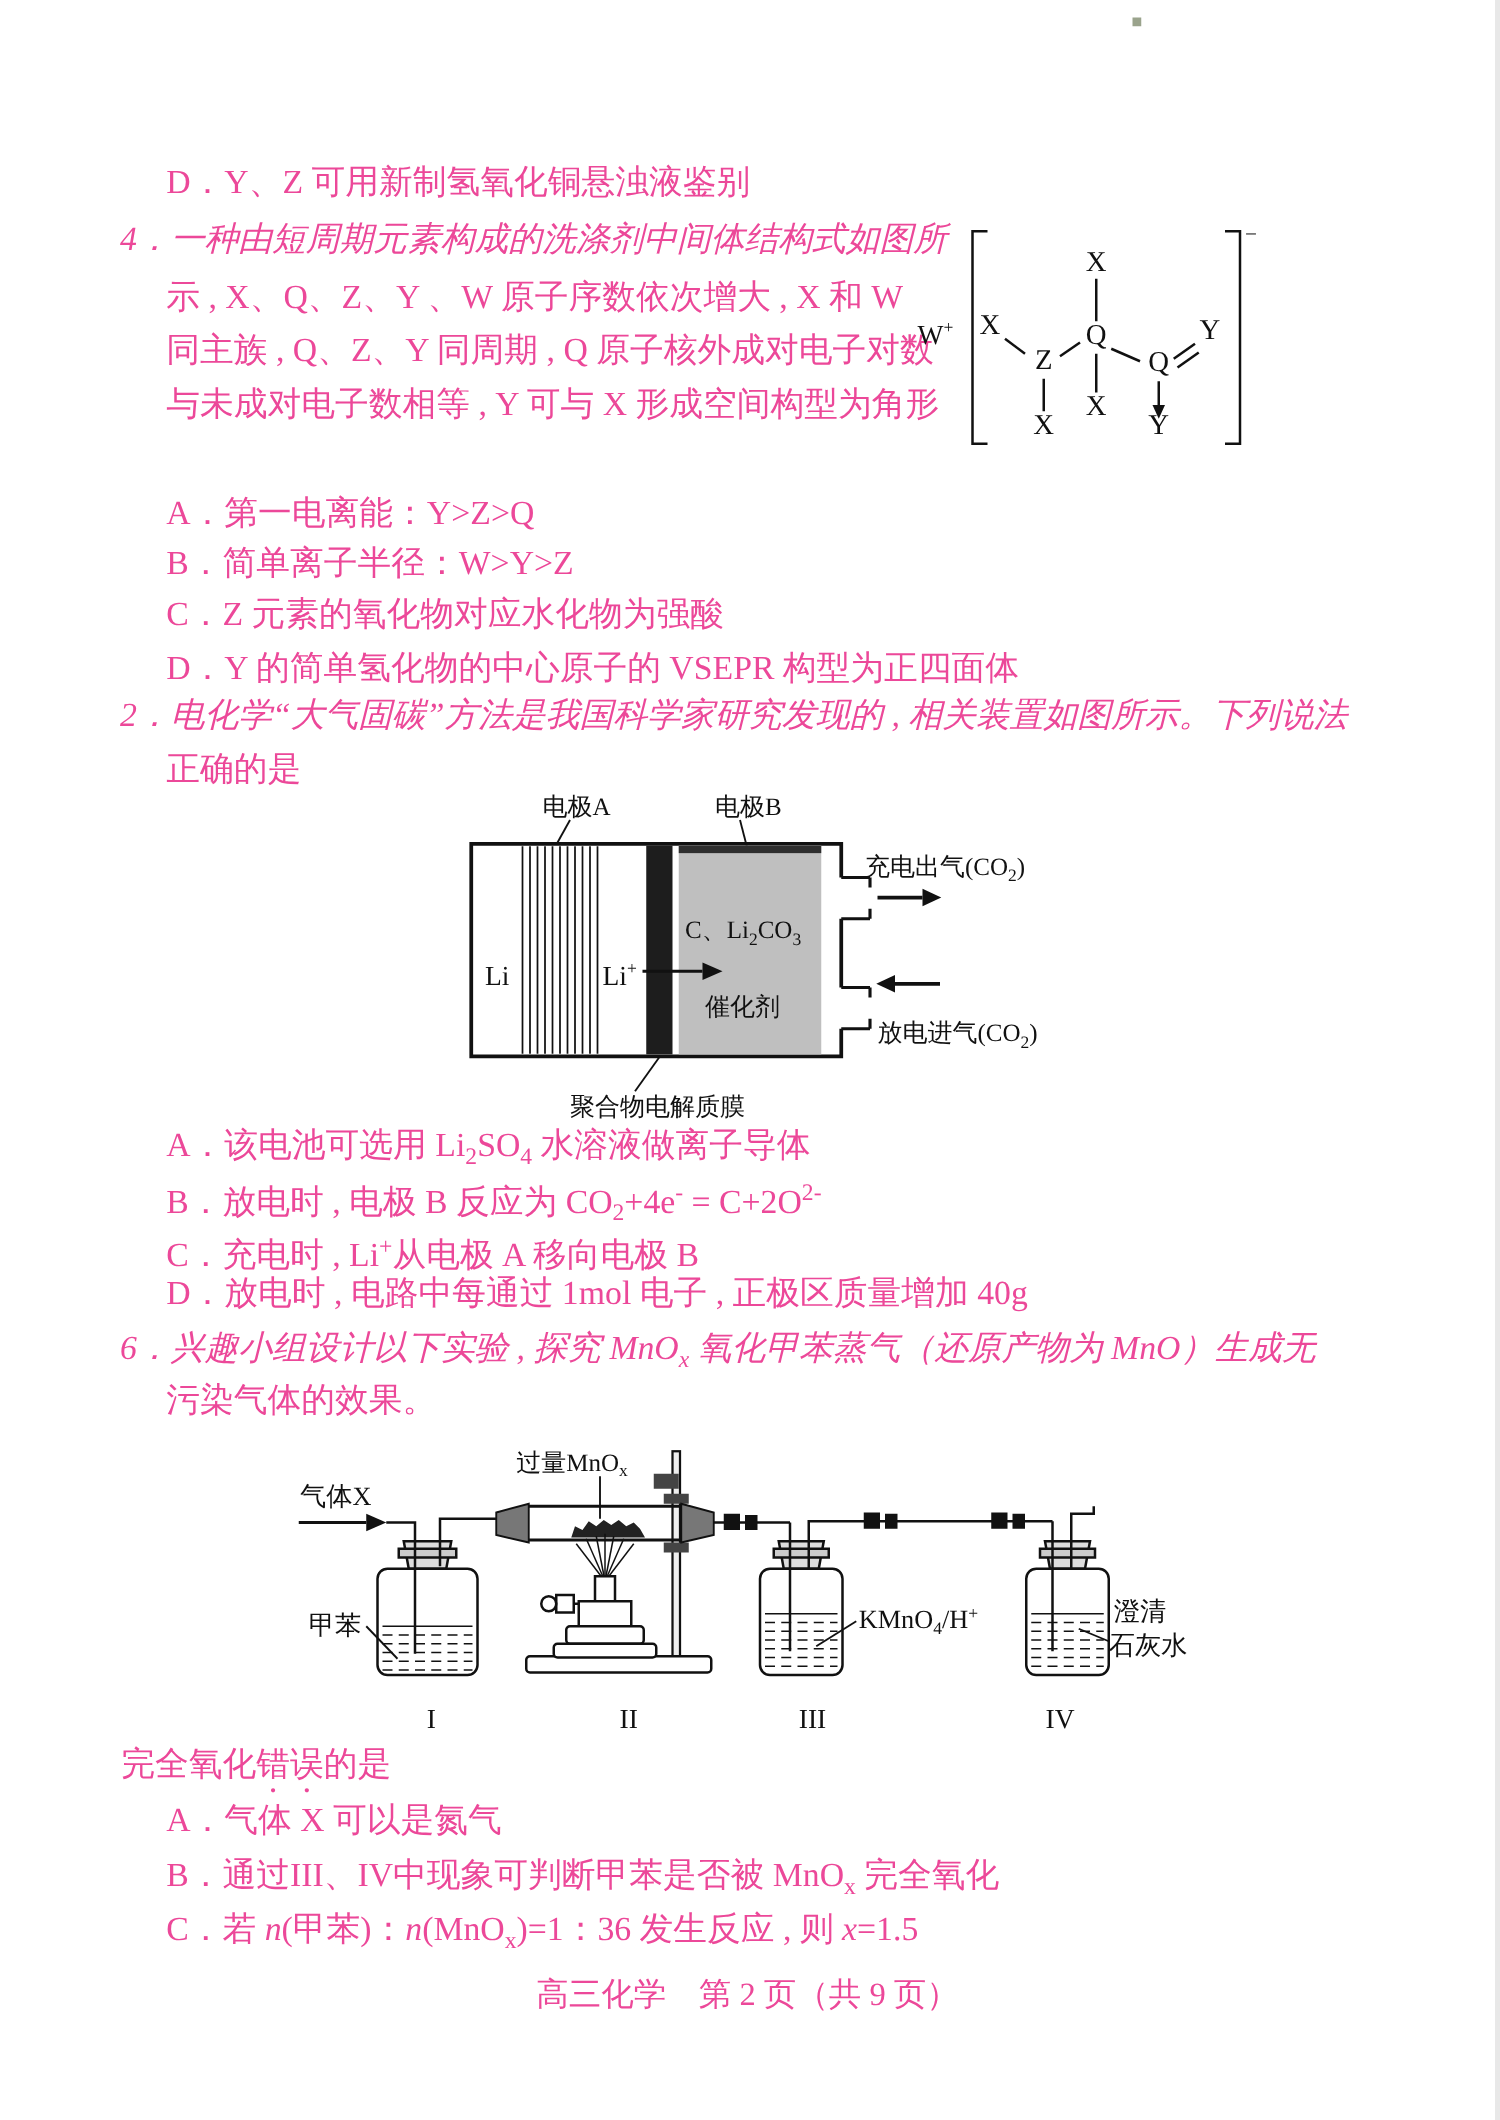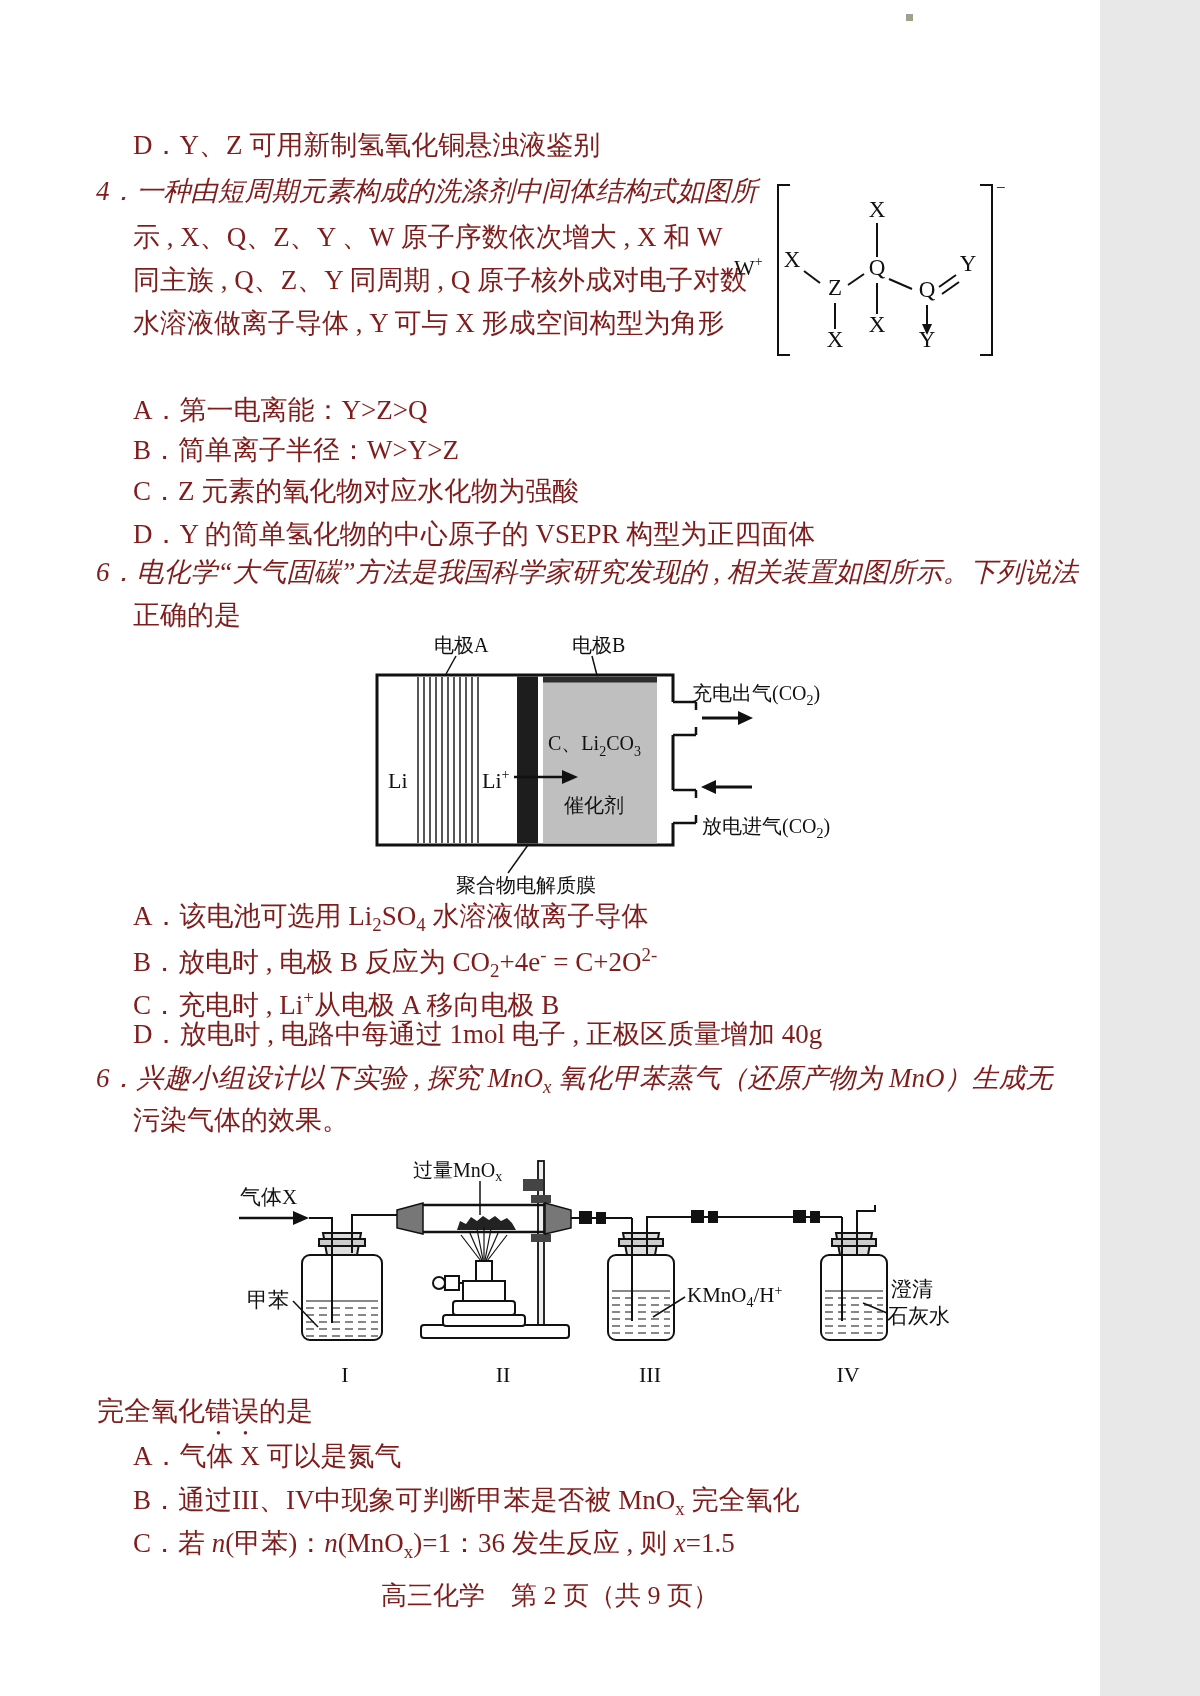--- a/index.html
+++ b/index.html
@@ -1,17 +1,17 @@
 <!DOCTYPE html>
 <html><head>
 <meta charset="utf-8">
 <style>
   html,body{margin:0;padding:0;background:#e8e8e8;}
-  #page{position:relative;width:1100px;height:1696px;background:#ffffff;
-        font-family:"Liberation Serif","DejaVu Serif",serif;color:#7f1d1d;overflow:hidden;}
+  #page{position:relative;width:1196px;height:1696px;background:#ffffff;
+        font-family:"Liberation Serif","DejaVu Serif",serif;color:#ec4899;overflow:hidden;}
   .line{position:absolute;font-size:27px;line-height:31px;white-space:pre;}
   .indent0{left:96px;font-style:italic;}
   .indent1{left:133px;}
   sub{font-size:0.7em;}
   sup{font-size:0.7em;}
   i{font-style:italic;}
   .emph{-webkit-text-emphasis:filled dot;-webkit-text-emphasis-position:under left;
         text-emphasis:filled dot;text-emphasis-position:under left;font-family:Liberation Serif, serif;}
   svg{position:absolute;overflow:visible;}
   svg text{font-family:"Liberation Serif","DejaVu Serif",serif;fill:#111;}
@@ -23,21 +23,21 @@
 
 <div id="page">
 
   <div class="artifact"></div>
 
   <div class="line indent1" style="top:130px">D．Y、Z 可用新制氢氧化铜悬浊液鉴别</div>
 
   <div class="line indent0" style="top:176px">4．一种由短周期元素构成的洗涤剂中间体结构式如图所</div>
   <div class="line indent1" style="top:222px">示 , X、Q、Z、Y 、W 原子序数依次增大 , X 和 W</div>
   <div class="line indent1" style="top:265px">同主族 , Q、Z、Y 同周期 , Q 原子核外成对电子对数</div>
-  <div class="line indent1" style="top:308px">水溶液做离子导体 , Y 可与 X 形成空间构型为角形</div>
+  <div class="line indent1" style="top:308px">与未成对电子数相等 , Y 可与 X 形成空间构型为角形</div>
 
   <svg style="left:730px;top:175px" width="295" height="192" viewBox="0 0 295 192">
     <g stroke="#111" stroke-width="2" fill="none">
       <path d="M60,10 H48 V180 H60"></path>
       <path d="M250,10 H262 V180 H250"></path>
       <line x1="147" y1="48" x2="147" y2="82"></line>
       <line x1="74" y1="96" x2="90" y2="108"></line>
       <line x1="118" y1="110" x2="134" y2="99"></line>
       <line x1="105" y1="128" x2="105" y2="154"></line>
       <line x1="147" y1="108" x2="147" y2="139"></line>
@@ -60,21 +60,21 @@
       <text x="238" y="96">Y</text>
       <text x="197" y="172">Y</text>
     </g>
   </svg>
 
   <div class="line indent1" style="top:435px">B．简单离子半径：W&gt;Y&gt;Z</div>
   <div class="line indent1" style="top:395px">A．第一电离能：Y&gt;Z&gt;Q</div>
   <div class="line indent1" style="top:476px">C．Z 元素的氧化物对应水化物为强酸</div>
   <div class="line indent1" style="top:519px">D．Y 的简单氢化物的中心原子的 VSEPR 构型为正四面体</div>
 
-  <div class="line indent0" style="top:557px">6．电化学“大气固碳”方法是我国科学家研究发现的 , 相关装置如图所示。下列说法</div>
+  <div class="line indent0" style="top:557px">2．电化学“大气固碳”方法是我国科学家研究发现的 , 相关装置如图所示。下列说法</div>
   <div class="line indent1" style="top:600px">正确的是</div>
 
   <svg style="left:340px;top:630px" width="530" height="285" viewBox="0 0 530 285">
     <g stroke="#111" fill="none">
 
       <path stroke-width="3" d="M333,72 L333,45 L37,45 L37,215 L333,215 L333,193"></path>
       <line stroke-width="3" x1="333" y1="105" x2="333" y2="160"></line>
 
       <g stroke-width="1.4">
         <line x1="78" y1="47" x2="78" y2="213"></line>

